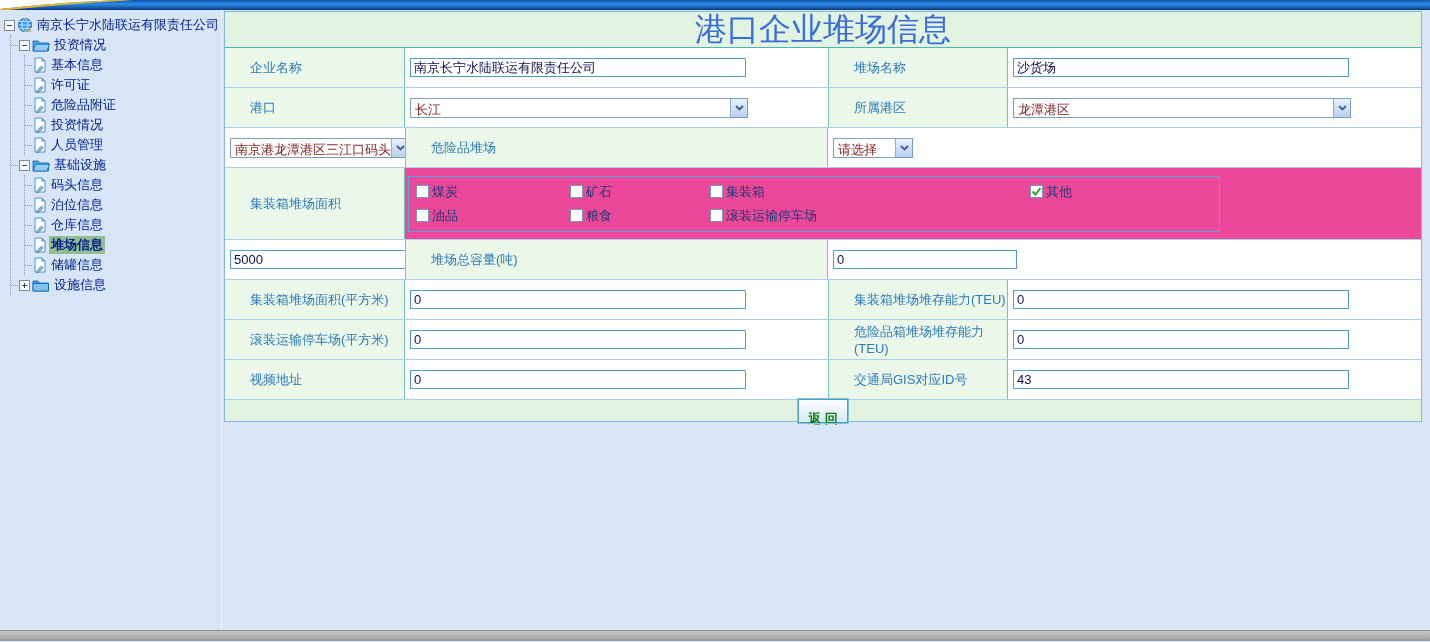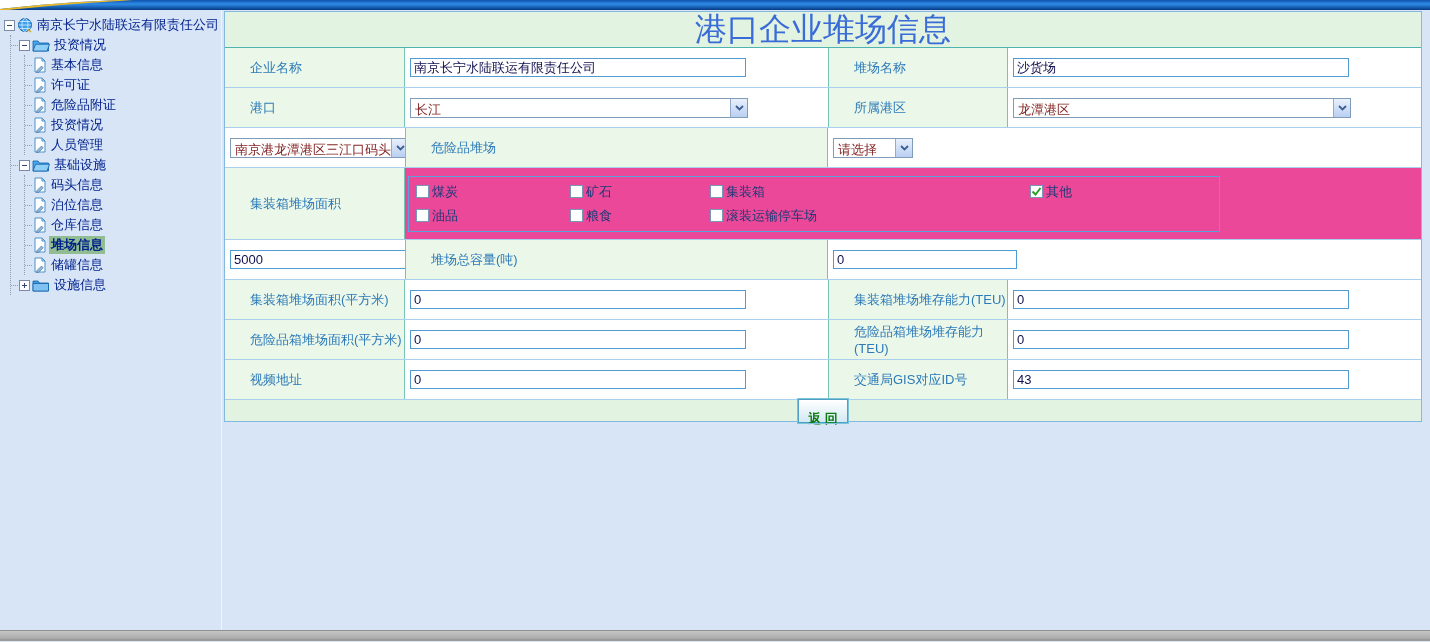--- a/index.html
+++ b/index.html
@@ -428,21 +428,21 @@
         <div class="vcell">
             <input class="tinput" type="text" value="0" style="">
           </div>
         <div class="lcell">集装箱堆场堆存能力(TEU)</div>
         <div class="vcell">
             <input class="tinput" type="text" value="0" style="">
           </div>
       </div>
 
       <div class="frow">
-        <div class="lcell first">危险品箱堆场面积(平方米)</div>
+        <div class="lcell first">滚装运输停车场(平方米)</div>
         <div class="vcell">
             <input class="tinput" type="text" value="0" style="">
           </div>
         <div class="lcell">危险品箱堆场堆存能力(TEU)</div>
         <div class="vcell">
             <input class="tinput" type="text" value="0" style="">
           </div>
       </div>
 
       <div class="frow">

